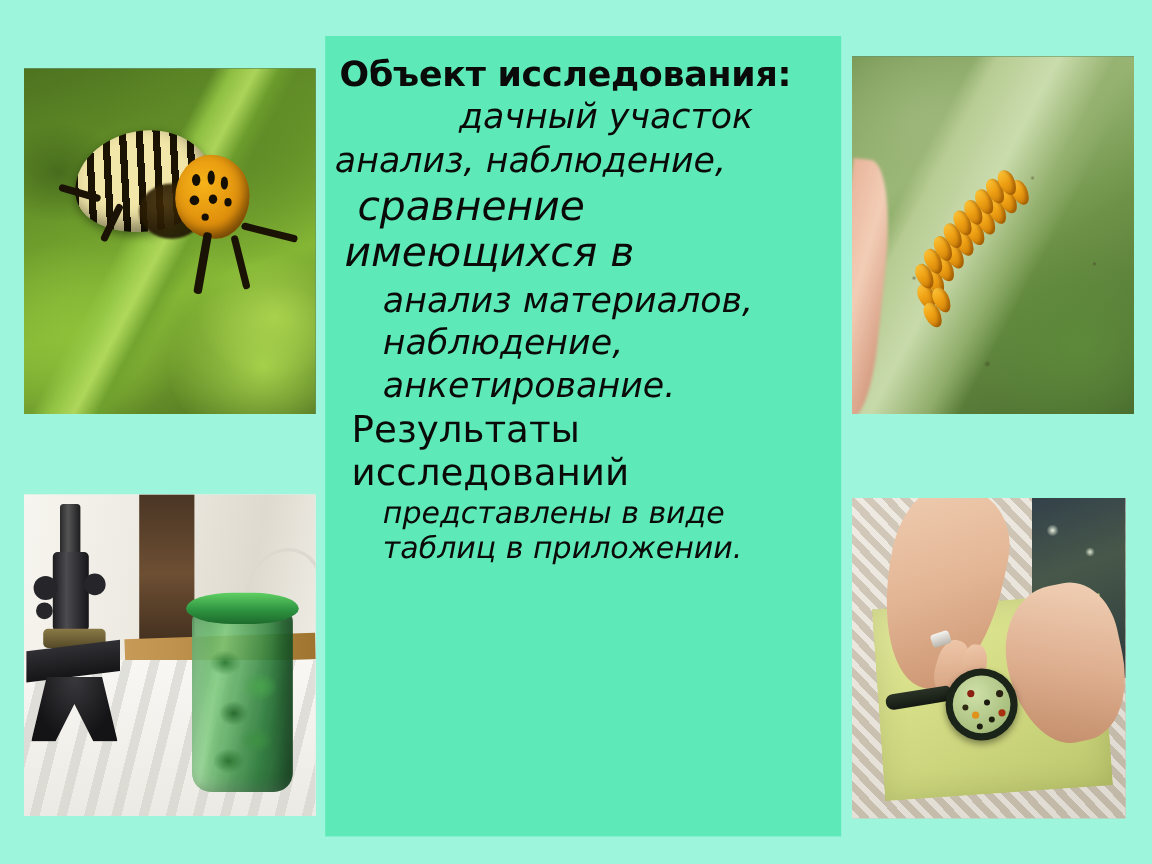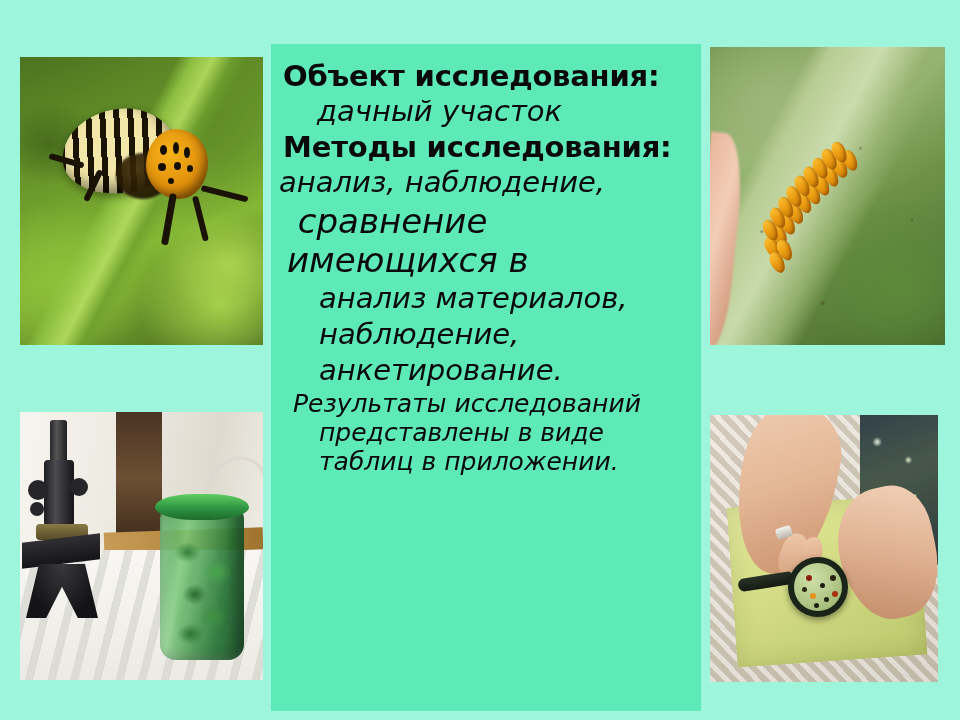--- a/index.html
+++ b/index.html
@@ -313,56 +313,55 @@
   }
 
   
   #text-panel {
     position: absolute;
     left: 271px; top: 30px;
     width: 430px; height: 667px;
     background: #5eeab8;
     box-sizing: border-box;
     padding: 16px 8px 0 8px;
-    margin-top: 14px;
   }
   .line {
     color: #0a0a0a;
     line-height: 1.16;
     white-space: pre-wrap;
   }
   .hdr {
     font-weight: bold;
     font-size: 29px;
     letter-spacing: -0.2px;
     margin: 0 0 1px 4px;
   }
   .val {
     font-style: italic;
     font-size: 29px;
     margin: 0 0 3px 38px;
+    text-align: center;
   }
   .meth {
     font-style: italic;
     font-size: 29px;
     margin: 0 0 2px 0px;
   }
   .meth-in {
     font-style: italic;
     font-size: 34px;
     margin: 0 0 2px 8px;
   }
   .meth-ind {
     font-style: italic;
     font-size: 29px;
     margin: 0 0 2px 40px;
   }
   .result {
-    font-style: italic;
-    font-size: 25px;
+    font-size: 31px;
     margin: 2px 0 0 14px;
   }
   .result-ind {
     font-style: italic;
     font-size: 25px;
     margin: 0 0 0 40px;
   }
 </style>
 </head>
 <body>
@@ -458,21 +457,20 @@
     <span class="lens-dot" style="left:100px;top:178px;width:6px;height:6px;background:#e0921a;"></span>
     <span class="lens-dot" style="left:114px;top:182px;width:5px;height:5px;background:#20200f;"></span>
     <span class="lens-dot" style="left:92px;top:172px;width:5px;height:5px;background:#302a14;"></span>
     <span class="lens-dot" style="left:122px;top:176px;width:6px;height:6px;background:#a8300f;"></span>
     <span class="lens-dot" style="left:104px;top:188px;width:5px;height:5px;background:#1d1d12;"></span>
   </div>
 
   <div id="text-panel">
     <div class="line hdr">Объект исследования:</div>
     <div class="line val">дачный участок</div>
-    <div class="line hdr">Методы исследования:</div>
     <div class="line meth">анализ, наблюдение,</div>
     <div class="line meth-in"> сравнение имеющихся в</div>
     <div class="line meth-ind">анализ материалов,</div>
     <div class="line meth-ind">наблюдение,</div>
     <div class="line meth-ind">анкетирование.</div>
     <div class="line result">Результаты исследований</div>
     <div class="line result-ind">представлены в виде</div>
     <div class="line result-ind">таблиц в приложении.</div>
   </div>
 

